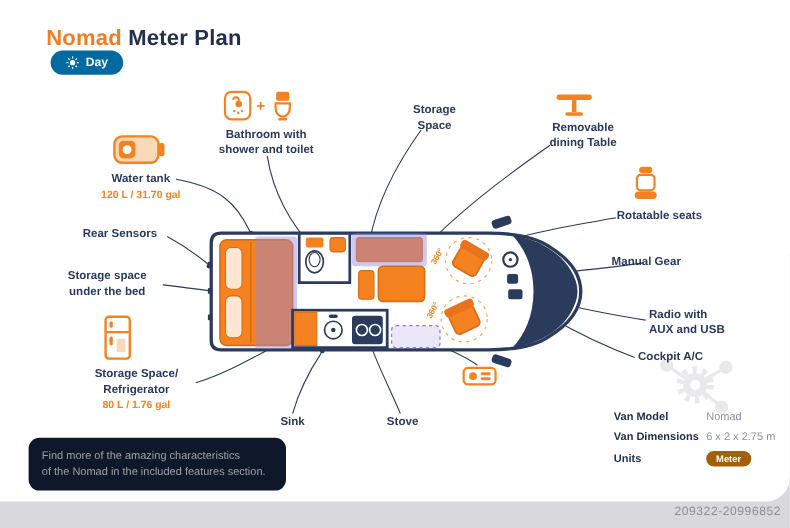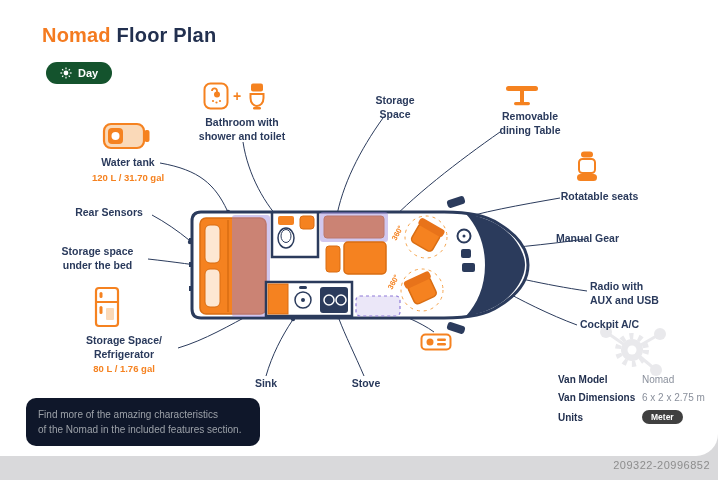--- a/index.html
+++ b/index.html
@@ -10,22 +10,22 @@
     -webkit-font-smoothing:antialiased;
   }
   .card{
     position:absolute;left:0;top:0;width:718px;height:456px;
     background:#ffffff;border-bottom-right-radius:22px;
   }
   .page-title{position:absolute;left:42px;top:24px;font-size:20px;font-weight:700;letter-spacing:.2px;}
   .page-title .accent{color:#f47b20;}
   .page-title .rest{color:#22304f;}
   .day-pill{
-    position:absolute;left:46px;top:62px;display:inline-flex;align-items:center;gap:6px;
-    background:#14532d;color:#fff;font-size:11px;font-weight:700;
+    position:absolute;left:46px;top:46px;display:inline-flex;align-items:center;gap:6px;
+    background:#0369a1;color:#fff;font-size:11px;font-weight:700;
     padding:5px 14px;border-radius:13px;cursor:pointer;border:none;
   }
   .main-svg{position:absolute;left:0;top:0;z-index:1;}
   .lbl{
     position:absolute;z-index:2;text-align:center;
     font-size:10.5px;font-weight:700;color:#2a3a5c;line-height:1.3;
   }
   .lbl.left{text-align:left;}
   .val{font-size:9.5px;font-weight:700;color:#f58220;margin-top:2px;}
   .icn{position:absolute;z-index:2;display:flex;align-items:center;gap:4px;}
@@ -34,21 +34,21 @@
     position:absolute;left:26px;top:398px;width:210px;z-index:2;
     background:#0f172a;border-radius:10px;padding:9px 12px;
     font-size:10px;color:#9ca1a8;line-height:1.5;
   }
   .van-info{position:absolute;left:558px;top:374px;width:152px;z-index:2;}
   .van-info h3{margin:0 0 9px 0;font-size:12.5px;font-weight:700;color:#22304f;}
   .vrow{display:flex;align-items:center;margin-bottom:7px;}
   .vrow .k{width:84px;font-size:10px;font-weight:700;color:#22304f;}
   .vrow .v{font-size:10px;color:#8a909c;}
   .badge{
-    background:#404040;color:#fff;font-size:8.5px;font-weight:700;
+    background:#a16207;color:#fff;font-size:8.5px;font-weight:700;
     padding:2px 9px;border-radius:8px;cursor:pointer;
   }
   .watermark{position:absolute;left:590px;top:322px;z-index:0;}
   .footer-id{
     position:absolute;right:8px;top:459px;
     font-size:11px;color:#8d8d8d;letter-spacing:.5px;
   }
 </style>
 </head>
 <body>
@@ -64,21 +64,21 @@
     <circle cx="16" cy="10" r="6" fill="#e9e9ec"></circle>
     <circle cx="70" cy="12" r="6" fill="#e9e9ec"></circle>
     <circle cx="66" cy="48" r="6" fill="#e9e9ec"></circle>
     <circle cx="42" cy="28" r="14" fill="none" stroke="#e9e9ec" stroke-width="6" stroke-dasharray="4,5"></circle>
     <circle cx="42" cy="28" r="11" fill="#e9e9ec"></circle>
     <circle cx="42" cy="28" r="4.5" fill="#ffffff"></circle>
   </svg>
 
   <div class="page-title">
     <span class="accent">Nomad</span>
-    <span class="rest">Floor Plan</span>
+    <span class="rest">Meter Plan</span>
   </div>
 
   <button class="day-pill">
     <svg width="12" height="12" viewBox="0 0 12 12">
       <circle cx="6" cy="6" r="2.4" fill="#fff"></circle>
       <g stroke="#fff" stroke-width="1.2">
         <line x1="6" y1="0.4" x2="6" y2="2.2"></line>
           <line x1="6" y1="9.8" x2="6" y2="11.6"></line>
         <line x1="0.4" y1="6" x2="2.2" y2="6"></line>
           <line x1="9.8" y1="6" x2="11.6" y2="6"></line>

